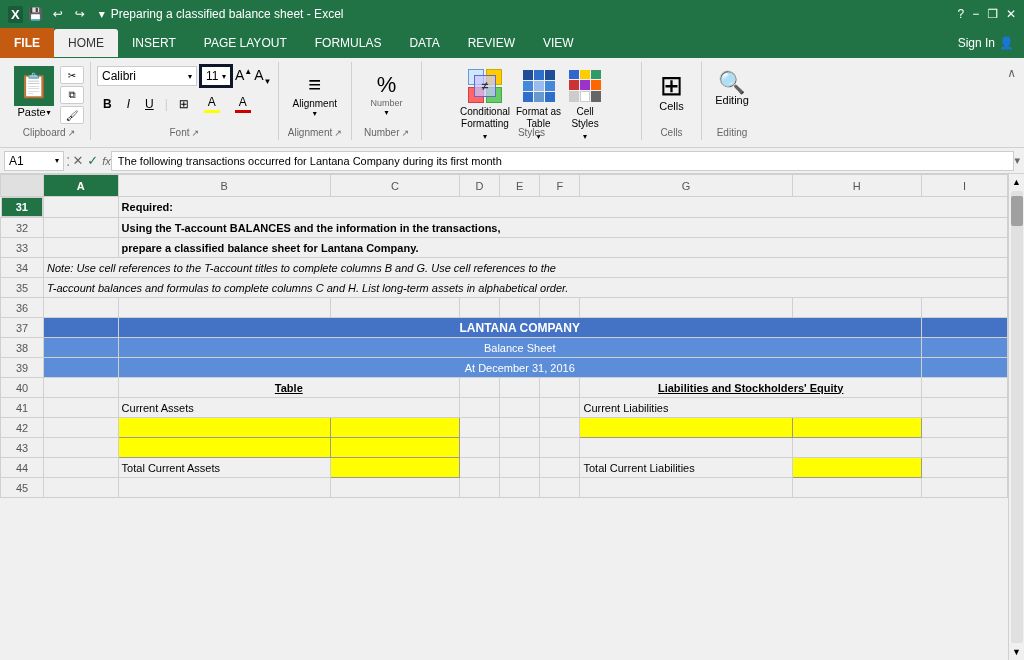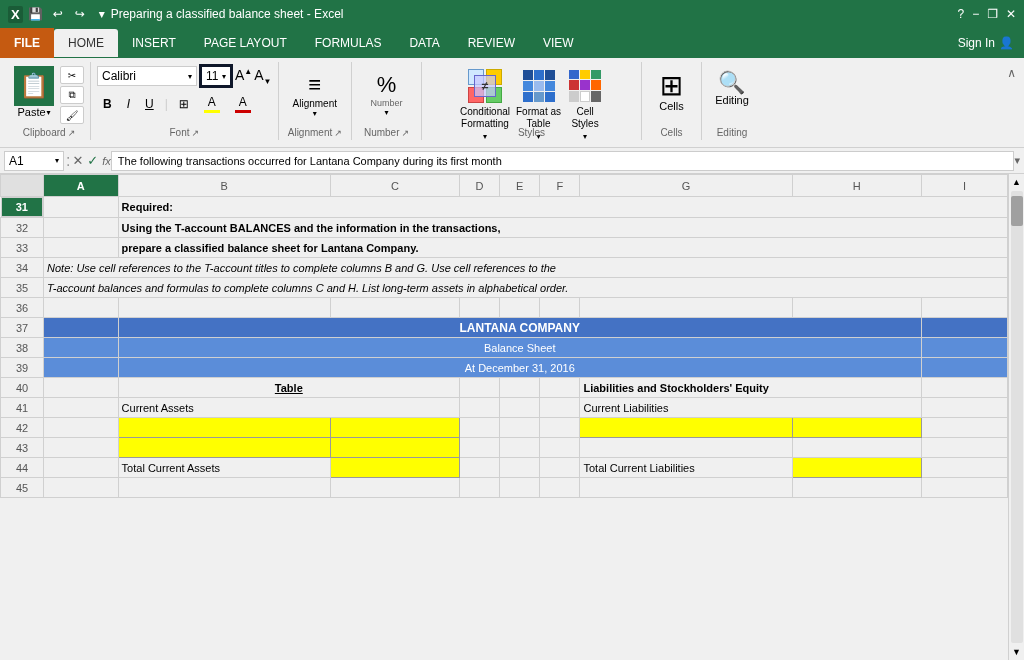--- a/index.html
+++ b/index.html
@@ -570,21 +570,21 @@
               <td style="background:#5b8dd9;"></td>
             </tr>
 
             <tr>
               <td style="background:#f0f0f0;font-size:11px;text-align:center;border:1px solid #d0d0d0;color:#555;">40</td>
               <td></td>
               <td colspan="2" style="text-align:center;font-weight:bold;text-decoration:underline;">Table</td>
               <td></td>
               <td></td>
               <td></td>
-              <td colspan="2" style="text-align:left;font-weight:bold;">Liabilities and Stockholders' Equity</td>
+              <td colspan="2" style="text-align:center;font-weight:bold;text-decoration:underline;">Liabilities and Stockholders' Equity</td>
               <td></td>
             </tr>
 
             <tr>
               <td style="background:#f0f0f0;font-size:11px;text-align:center;border:1px solid #d0d0d0;color:#555;">41</td>
               <td></td>
               <td colspan="2">Current Assets</td>
               <td></td>
               <td></td>
               <td></td>

